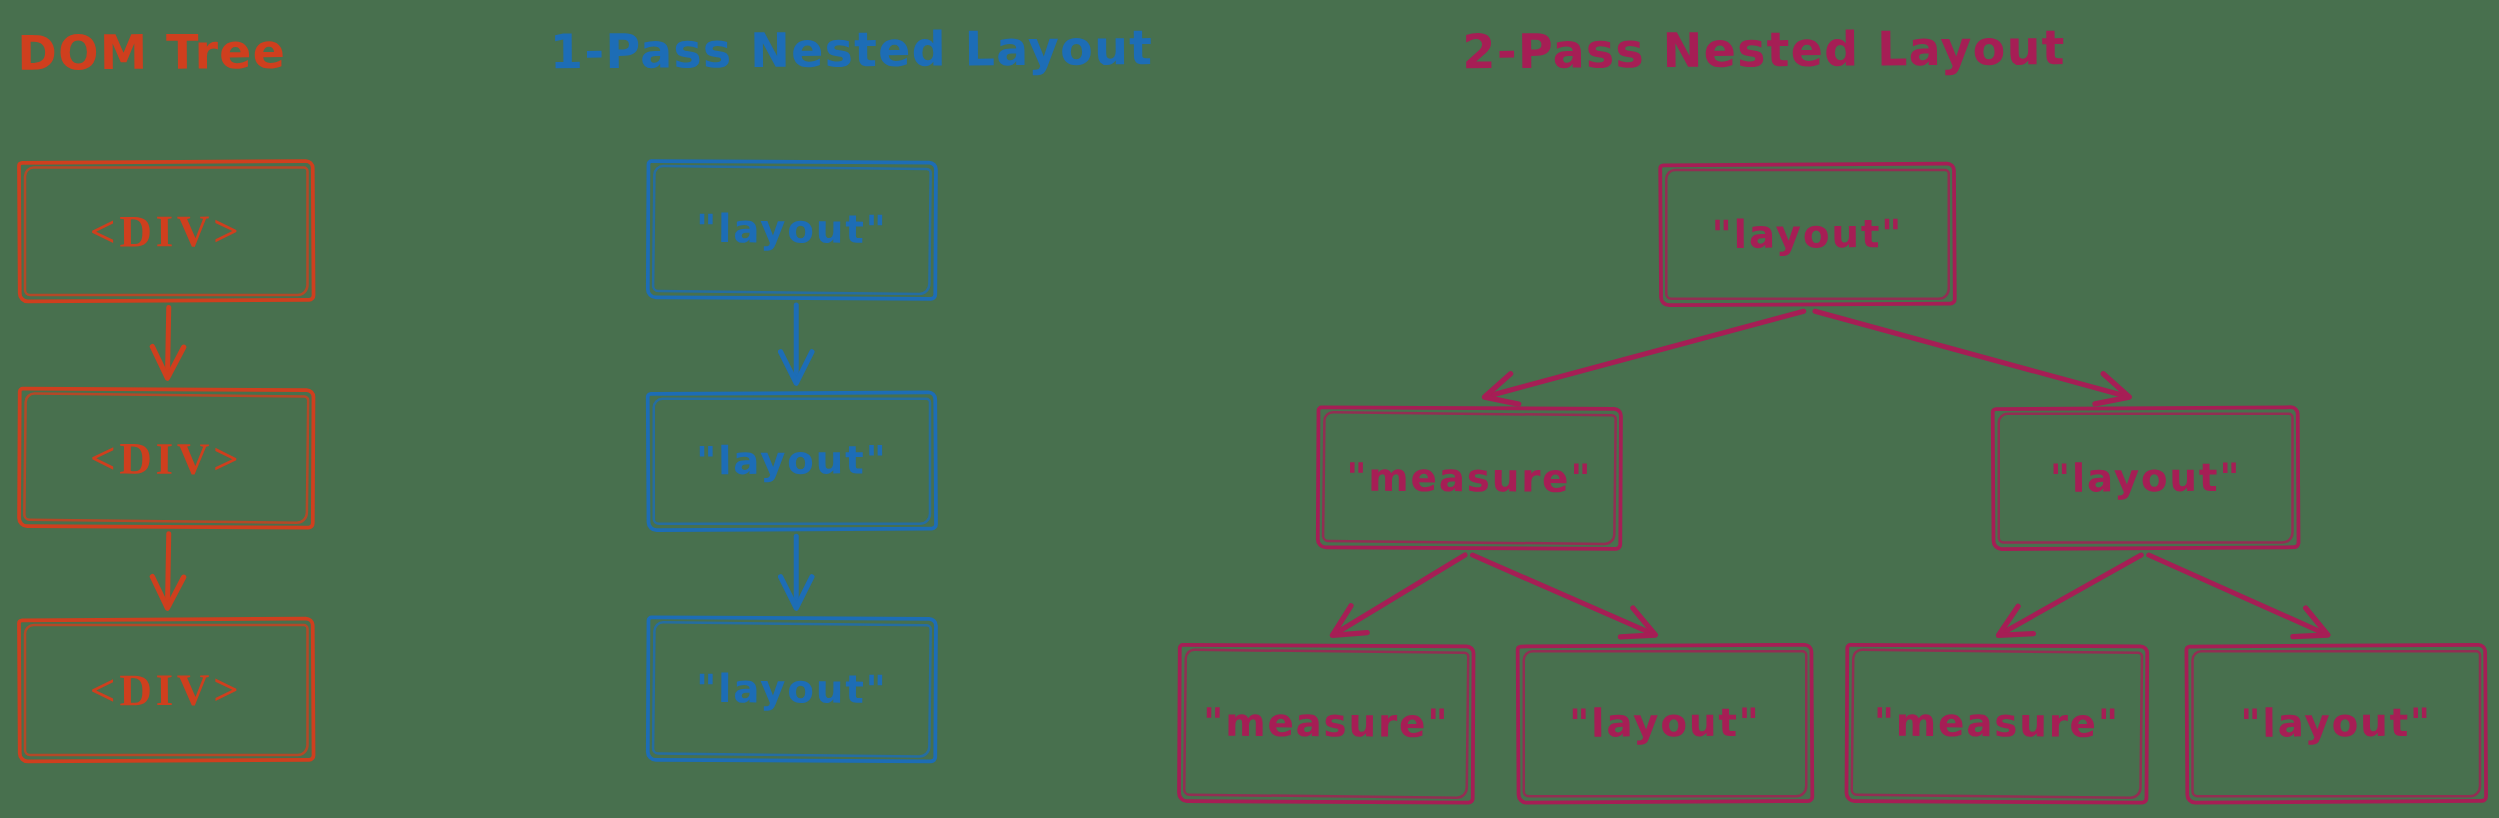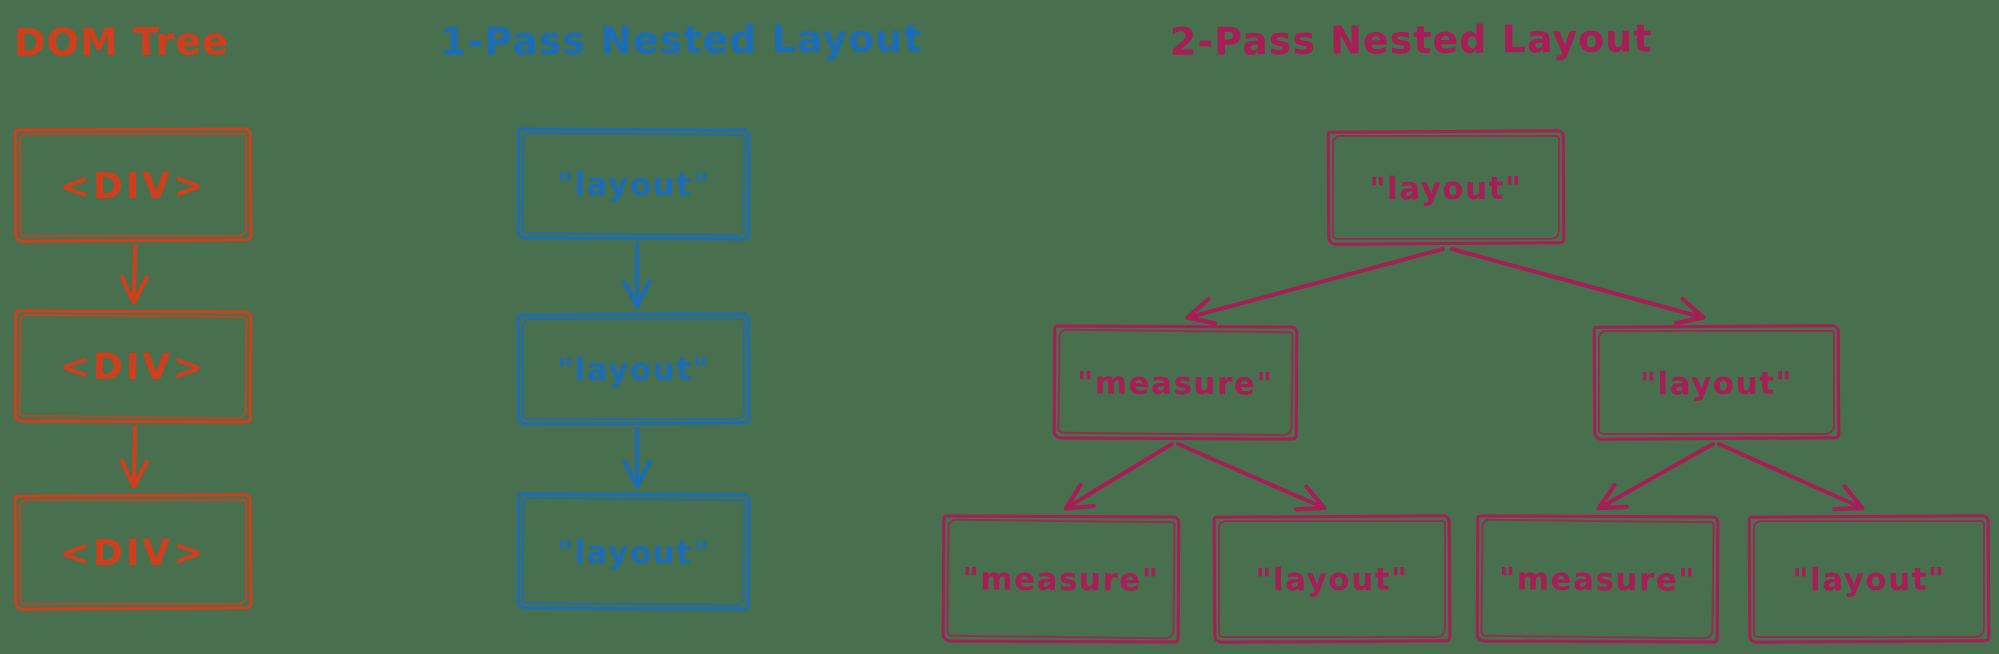--- a/index.html
+++ b/index.html
@@ -44,21 +44,21 @@
     pointer-events:none;
   }
   .tilt-a{transform:rotate(-0.35deg);}
   .tilt-b{transform:rotate(0.3deg);}
   .lbl{
     font-size:31px;
     font-weight:bold;
     letter-spacing:1.5px;
     white-space:nowrap;
   }
-  .lbl-div{font-size:36px;letter-spacing:3px;}
+  .lbl-div{font-size:36px;letter-spacing:3px;font-family:Liberation Serif, serif;}
   .arrows{
     position:absolute;left:0;top:0;width:1999px;height:654px;
     pointer-events:none;
   }
   .arrows line{stroke-width:4;stroke-linecap:round;}
   .arrows .dom-l{stroke:var(--dom-color);}
   .arrows .one-l{stroke:var(--one-pass-color);}
   .arrows .two-l{stroke:var(--two-pass-color);}
 </style>
 </head>

